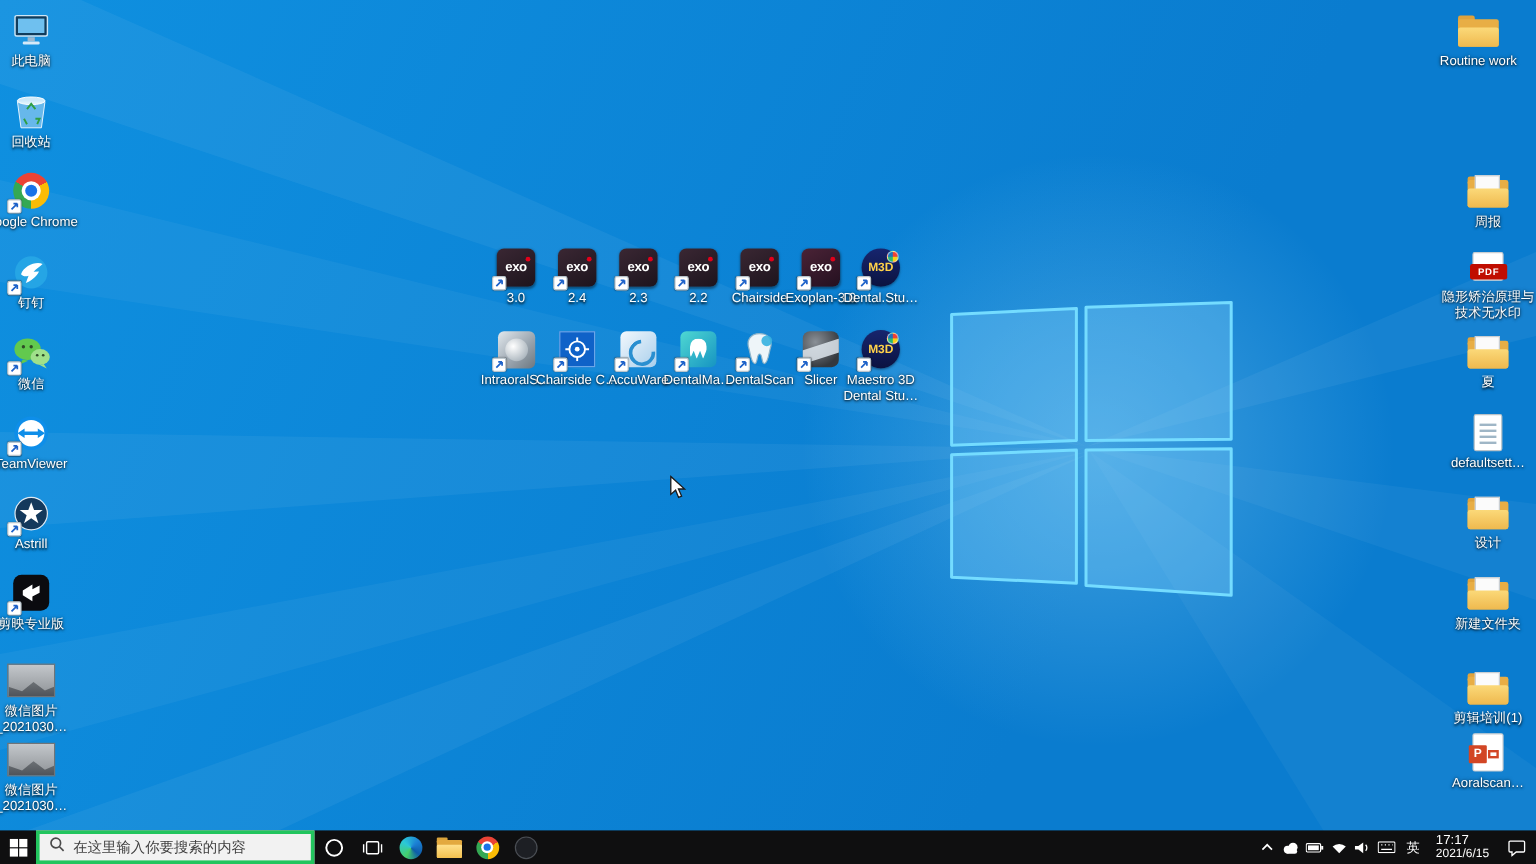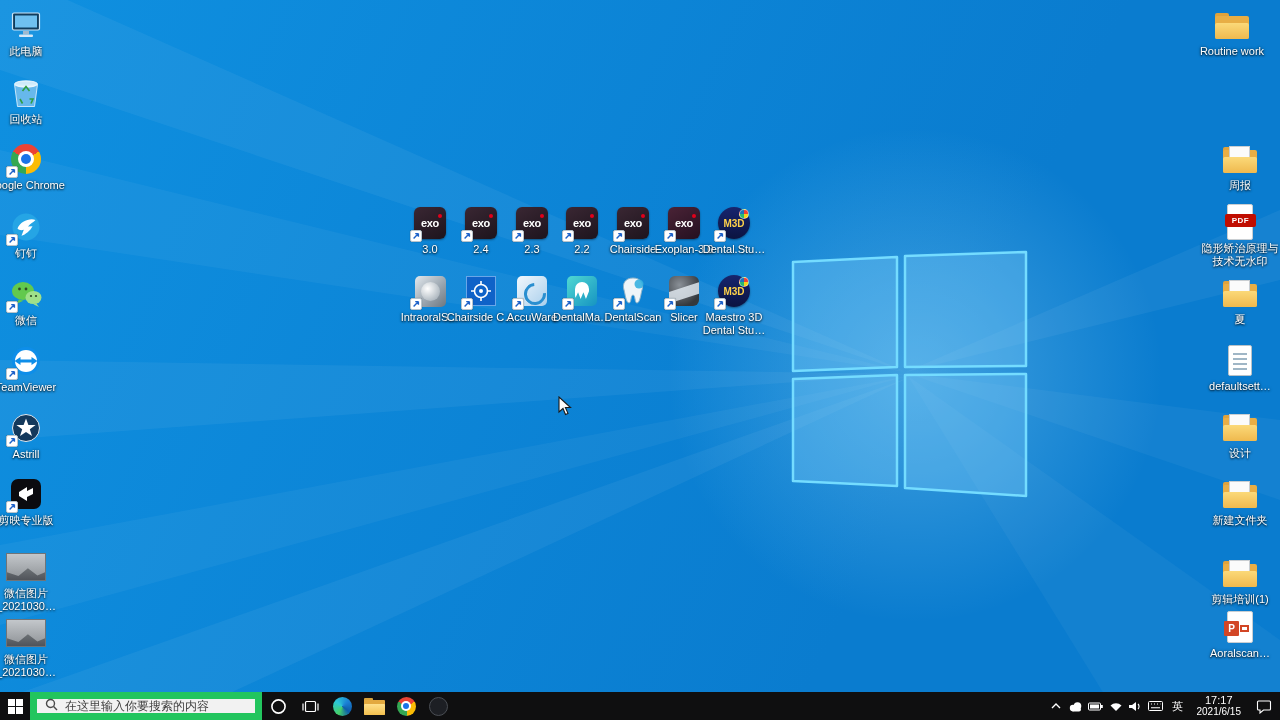--- a/index.html
+++ b/index.html
@@ -42,50 +42,50 @@
   .dmic{width:30px;height:30px;border-radius:5px;background:linear-gradient(135deg,#4fd8d2,#1694c2);position:relative}
   .dmic:after{content:"";position:absolute;left:8px;top:6px;width:14px;height:17px;background:#fff;border-radius:7px 7px 4px 4px;
        clip-path:polygon(0 0,100% 0,100% 55%,78% 100%,60% 60%,40% 100%,22% 60%,0 100%)}
   .slicic{width:30px;height:30px;border-radius:6px;background:radial-gradient(circle at 35% 30%,#8a9097,#34383d 75%);position:relative;overflow:hidden}
   .slicic:after{content:"";position:absolute;left:-5px;top:11px;width:42px;height:11px;background:rgba(222,230,237,.85);transform:rotate(-18deg);border-radius:6px}
   .folder{position:relative;width:36px;height:31px}
   .f-tab{position:absolute;left:1px;top:3px;width:14px;height:6px;background:#dfa23c;border-radius:2px 2px 0 0}
   .f-back{position:absolute;left:1px;top:6px;width:34px;height:23px;background:#e8ae45;border-radius:2px}
   .f-paper{position:absolute;left:7px;top:2px;width:21px;height:16px;background:#fbfbfb;border:1px solid #c9ced2}
   .f-front{position:absolute;left:1px;top:13px;width:34px;height:16px;background:linear-gradient(#fbd979,#efb94e);border-radius:2px}
-  .pdfic{position:relative;width:26px;height:36px;background:#fff;border:1px solid #c9ced2;border-radius:2px}
+  .pdfic{position:relative;width:26px;height:24px;background:#fff;border:1px solid #c9ced2;border-radius:2px}
   .pdfic .band{position:absolute;left:-3px;top:9px;width:31px;height:13px;background:#c00d00;border-radius:2px;color:#fff;
        font-size:8px;font-weight:bold;display:flex;align-items:center;justify-content:center;letter-spacing:.5px}
   .pptic{position:relative;width:26px;height:32px;background:#fff;border:1px solid #c9ced2;border-radius:2px}
   .pptic .pbox{position:absolute;left:-4px;top:9px;width:15px;height:15px;background:#d24625;color:#fff;font-weight:bold;font-size:10px;
        display:flex;align-items:center;justify-content:center;border-radius:1px}
   .pptic .pslide{position:absolute;right:3px;top:13px;width:9px;height:7px;border:2px solid #d24625}
   .docic{position:relative;width:24px;height:31px;background:#fff;border:1px solid #b9c2c8;border-radius:2px}
   .docic:before{content:"";position:absolute;left:4px;top:7px;width:14px;height:2px;background:#9fb6c6;box-shadow:0 5px 0 #9fb6c6,0 10px 0 #9fb6c6,0 15px 0 #9fb6c6}
 
   
   .taskbar{position:absolute;left:0;bottom:0;width:1280px;height:28px;background:#0f0f10;display:flex;align-items:center;z-index:50}
   .tb-start{width:30px;height:28px;display:flex;align-items:center;justify-content:center}
-  .tb-search{width:232px;height:28px;background:#f2f2f2;border:7px solid #22c55e;display:flex;align-items:center;gap:7px;padding:0 8px}
+  .tb-search{width:232px;height:28px;background:#f2f2f2;border:3px solid #22c55e;display:flex;align-items:center;gap:7px;padding:0 8px}
   .tb-search .ph{font-size:12px;color:#3f3f3f;white-space:nowrap;overflow:hidden}
   .tb-btn{width:32px;height:28px;display:flex;align-items:center;justify-content:center}
   .edgeic{width:19px;height:19px;border-radius:50%;background:conic-gradient(from 210deg,#45d06a,#2bc8d8 100deg,#1b7fd4 200deg,#0d5ca8 280deg,#45d06a 360deg)}
   .explic{position:relative;width:21px;height:17px}
   .explic .e-tab{position:absolute;left:0;top:0;width:9px;height:4px;background:#d9a33b;border-radius:1px 1px 0 0}
   .explic .e-back{position:absolute;left:0;top:2px;width:21px;height:15px;background:#e3a93f;border-radius:1px}
   .explic .e-front{position:absolute;left:0;top:6px;width:21px;height:11px;background:linear-gradient(#ffe08a,#f3c04f);border-radius:1px}
   .chromesm{position:relative;width:19px;height:19px}
   .chromesm .cg{position:absolute;inset:0;border-radius:50%;background:conic-gradient(from -60deg,#ea4335 0 120deg,#fbbc05 0 240deg,#34a853 0 360deg)}
   .chromesm .cw{position:absolute;left:4.5px;top:4.5px;width:10px;height:10px;border-radius:50%;background:#fff}
   .chromesm .cb{position:absolute;left:6.5px;top:6.5px;width:6px;height:6px;border-radius:50%;background:#1a73e8}
   .darkapp{width:19px;height:19px;border-radius:50%;background:#1d1f24;border:1px solid #4a4e54}
   .tb-tray{margin-left:auto;display:flex;align-items:center;height:28px}
   .tray-ic{width:20px;height:28px;display:flex;align-items:center;justify-content:center}
   .lang{color:#fff;font-size:11px;width:24px;height:28px;display:flex;align-items:center;justify-content:center}
-  .clock{color:#fff;text-align:center;line-height:12px;padding:0 7px;height:28px;display:flex;flex-direction:column;justify-content:center}
+  .clock{color:#fff;text-align:left;line-height:12px;padding:0 7px;height:28px;display:flex;flex-direction:column;justify-content:center}
   .clock .t{font-size:11px}.clock .d{font-size:10px}
   .notif{width:32px;height:28px;display:flex;align-items:center;justify-content:center}
 
   .cursor{position:absolute;left:558px;top:396px;z-index:60;pointer-events:none}
 </style>
 </head>
 <body>
 
 <div class="desktop">
   <div class="glow"></div>

